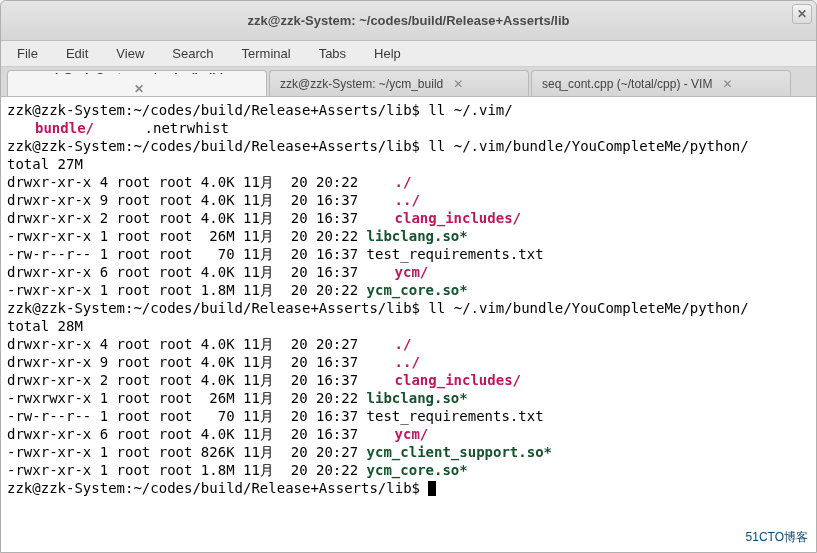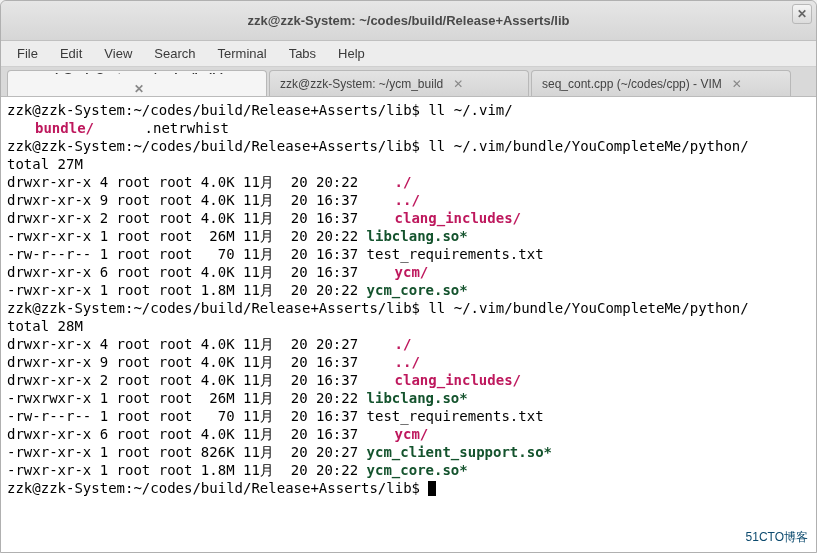--- a/index.html
+++ b/index.html
@@ -48,21 +48,21 @@
     color: #666;
     cursor: pointer;
   }
   .menubar {
     height: 26px;
     background: #ededed;
     border-bottom: 1px solid #d0d0d0;
     display: flex;
     align-items: center;
     padding: 0 6px;
-    gap: 2px;
+    gap: 8px;
     font-size: 13px;
     color: #3a3a3a;
   }
   .menu-item {
     padding: 3px 10px;
     cursor: pointer;
   }
   .tabbar {
     height: 30px;
     background: #d9d9d9;
@@ -160,20 +160,20 @@
   <div class="tabbar">
     <div class="tab active" style="width:260px">
       <span class="tab-title">zzk@zzk-System: ~/codes/build…</span>
       <span class="tab-close">✕</span>
     </div>
     <div class="tab" style="width:260px">
       <span class="tab-title">zzk@zzk-System: ~/ycm_build</span>
       <span class="tab-close">✕</span>
     </div>
     <div class="tab" style="width:260px">
-      <span class="tab-title">seq_cont.cpp (~/codes/cpp) - VIM</span>
+      <span class="tab-title">seq_cont.cpp (~/total/cpp) - VIM</span>
       <span class="tab-close">✕</span>
     </div>
   </div>
   <div class="terminal" id="terminal"><div>zzk@zzk-System:~/codes/build/Release+Asserts/lib$ ll ~/.vim/</div><div><span class="dir">bundle/</span>      .netrwhist</div><div>zzk@zzk-System:~/codes/build/Release+Asserts/lib$ ll ~/.vim/bundle/YouCompleteMe/python/</div><div>total 27M</div><div>drwxr-xr-x 4 root root 4.0K 11月  20 20:22 <span class="dir">./</span></div><div>drwxr-xr-x 9 root root 4.0K 11月  20 16:37 <span class="dir">../</span></div><div>drwxr-xr-x 2 root root 4.0K 11月  20 16:37 <span class="dir">clang_includes/</span></div><div>-rwxr-xr-x 1 root root  26M 11月  20 20:22 <span class="exe">libclang.so*</span></div><div>-rw-r--r-- 1 root root   70 11月  20 16:37 <span>test_requirements.txt</span></div><div>drwxr-xr-x 6 root root 4.0K 11月  20 16:37 <span class="dir">ycm/</span></div><div>-rwxr-xr-x 1 root root 1.8M 11月  20 20:22 <span class="exe">ycm_core.so*</span></div><div>zzk@zzk-System:~/codes/build/Release+Asserts/lib$ ll ~/.vim/bundle/YouCompleteMe/python/</div><div>total 28M</div><div>drwxr-xr-x 4 root root 4.0K 11月  20 20:27 <span class="dir">./</span></div><div>drwxr-xr-x 9 root root 4.0K 11月  20 16:37 <span class="dir">../</span></div><div>drwxr-xr-x 2 root root 4.0K 11月  20 16:37 <span class="dir">clang_includes/</span></div><div>-rwxrwxr-x 1 root root  26M 11月  20 20:22 <span class="exe">libclang.so*</span></div><div>-rw-r--r-- 1 root root   70 11月  20 16:37 <span>test_requirements.txt</span></div><div>drwxr-xr-x 6 root root 4.0K 11月  20 16:37 <span class="dir">ycm/</span></div><div>-rwxr-xr-x 1 root root 826K 11月  20 20:27 <span class="exe">ycm_client_support.so*</span></div><div>-rwxr-xr-x 1 root root 1.8M 11月  20 20:22 <span class="exe">ycm_core.so*</span></div><div>zzk@zzk-System:~/codes/build/Release+Asserts/lib$ <span class="cursor"></span></div>
     <div class="watermark">51CTO博客</div>
   </div>
 </div>
 
 </body></html>

